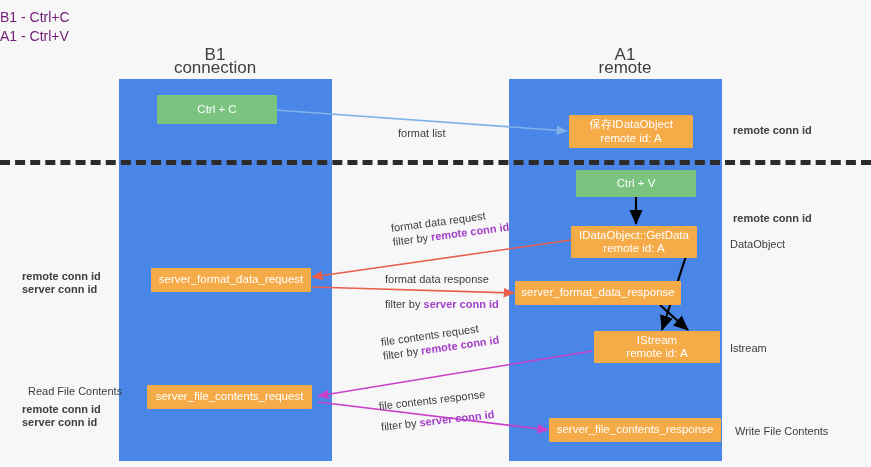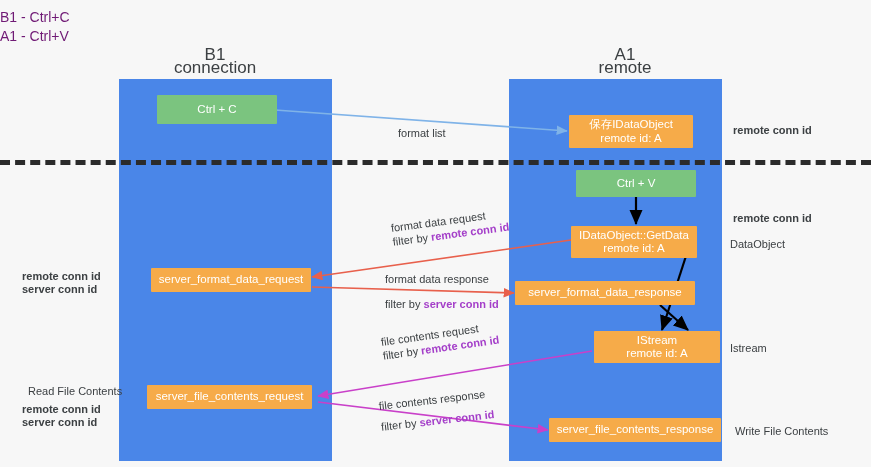--- a/index.html
+++ b/index.html
@@ -110,21 +110,21 @@
 
   <div class="node orange" style="left:571px;top:226px;width:126px;height:32px;">
     <span>IDataObject::GetData</span>
     <span class="l2">remote id: A</span>
   </div>
 
   <div class="node orange" style="left:151px;top:268px;width:160px;height:24px;">
     <span>server_format_data_request</span>
   </div>
 
-  <div class="node orange" style="left:515px;top:281px;width:180px;height:24px;">
+  <div class="node orange" style="left:515px;top:281px;width:166px;height:24px;">
     <span>server_format_data_response</span>
   </div>
 
   <div class="node orange" style="left:594px;top:331px;width:126px;height:32px;">
     <span>IStream</span>
     <span class="l2">remote id: A</span>
   </div>
 
   <div class="node orange" style="left:147px;top:385px;width:165px;height:24px;">
     <span>server_file_contents_request</span>

